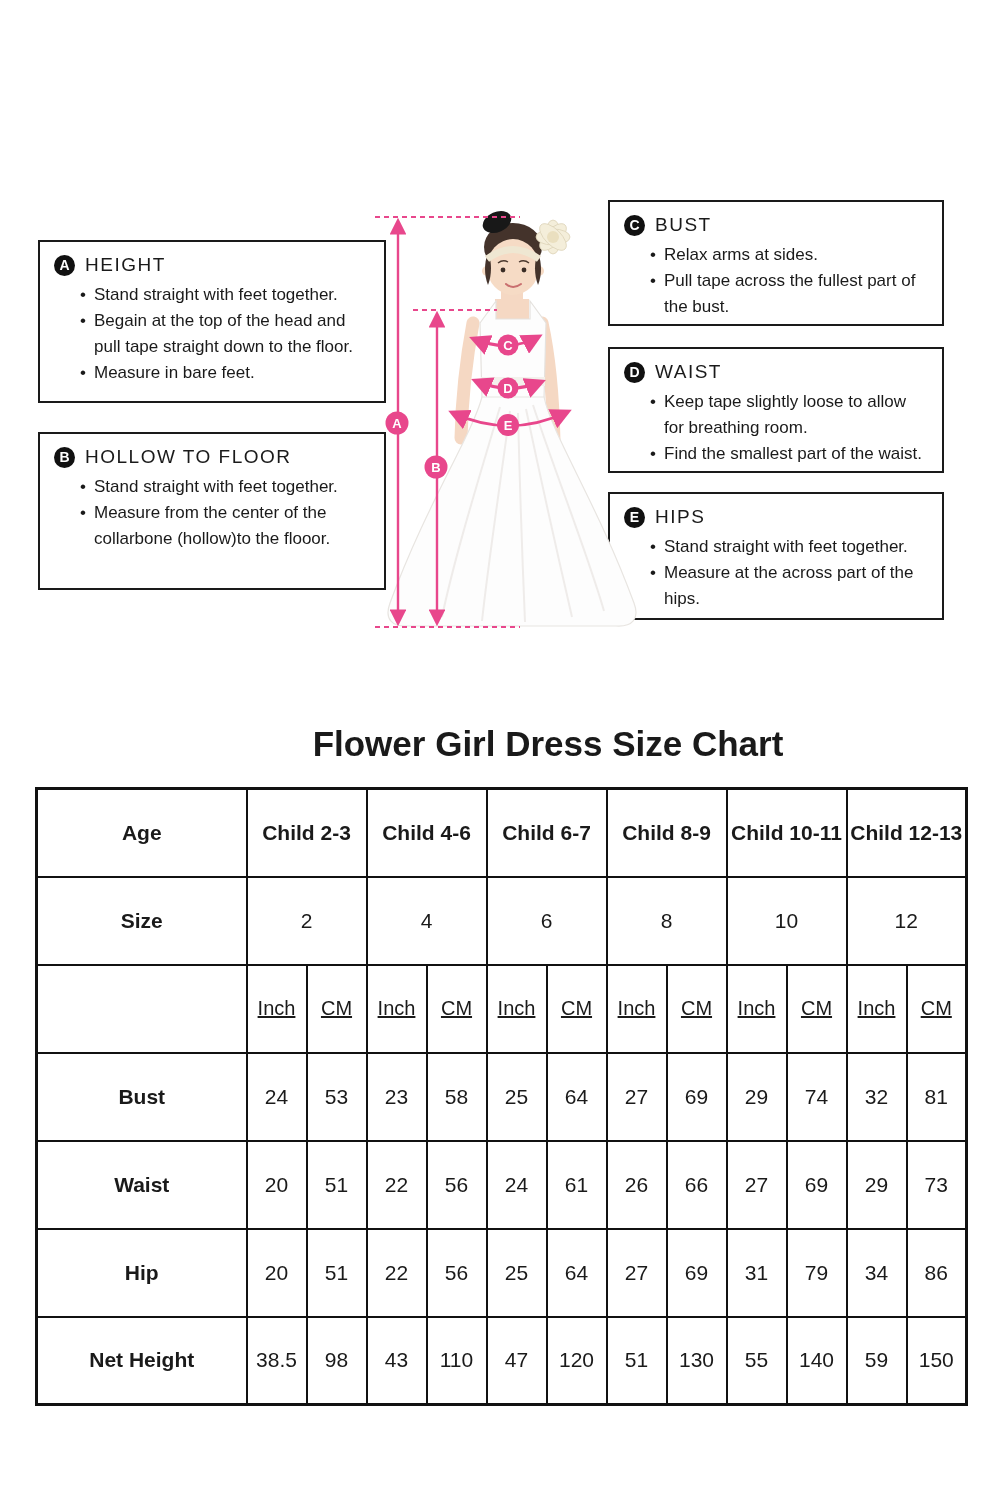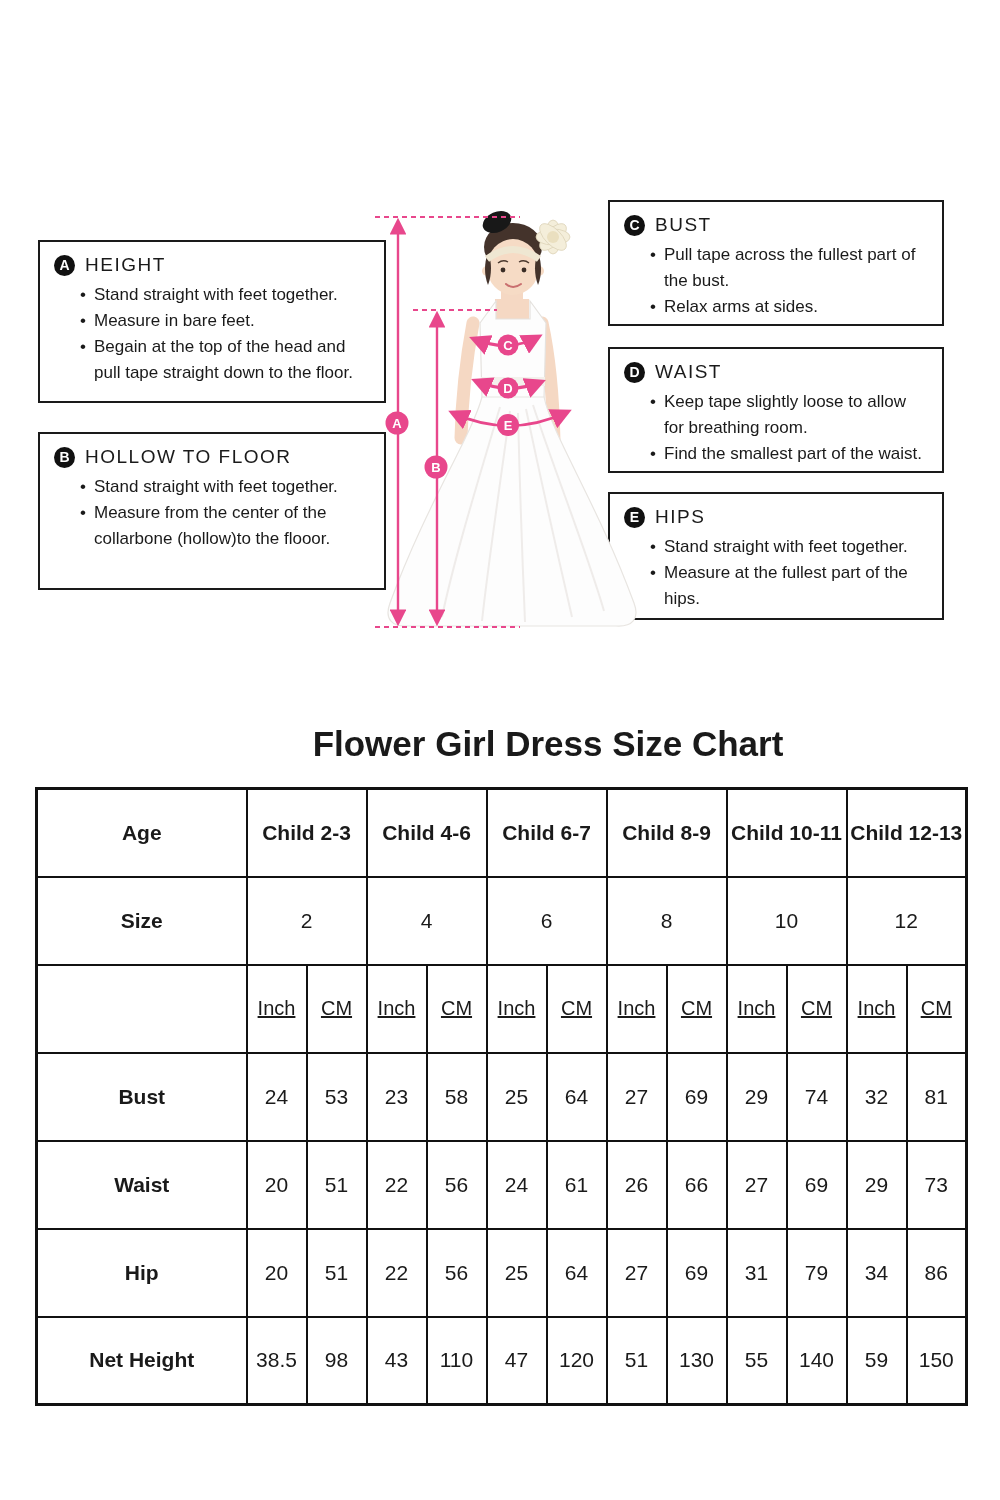--- a/index.html
+++ b/index.html
@@ -49,58 +49,58 @@
 <body>
 
 <div class="page">
 
   <div class="instr-box box-a">
     <div class="box-head">
       <span class="badge">A</span>
       <span class="box-title">HEIGHT</span>
     </div>
     <div class="bullet">Stand straight with feet together.</div>
+    <div class="bullet">Begain at the top of the head and pull tape straight down to the floor.</div>
     <div class="bullet">Measure in bare feet.</div>
-    <div class="bullet">Begain at the top of the head and pull tape straight down to the floor.</div>
   </div>
 
   <div class="instr-box box-b">
     <div class="box-head">
       <span class="badge">B</span>
       <span class="box-title">HOLLOW TO FLOOR</span>
     </div>
     <div class="bullet">Stand straight with feet together.</div>
     <div class="bullet">Measure from the center of the collarbone (hollow)to the flooor.</div>
   </div>
 
   <div class="instr-box box-c">
     <div class="box-head">
       <span class="badge">C</span>
       <span class="box-title">BUST</span>
     </div>
+    <div class="bullet">Relax arms at sides.</div>
     <div class="bullet">Pull tape across the fullest part of the bust.</div>
-    <div class="bullet">Relax arms at sides.</div>
   </div>
 
   <div class="instr-box box-d">
     <div class="box-head">
       <span class="badge">D</span>
       <span class="box-title">WAIST</span>
     </div>
     <div class="bullet">Keep tape slightly loose to allow for breathing room.</div>
     <div class="bullet">Find the smallest part of the waist.</div>
   </div>
 
   <div class="instr-box box-e">
     <div class="box-head">
       <span class="badge">E</span>
       <span class="box-title">HIPS</span>
     </div>
     <div class="bullet">Stand straight with feet together.</div>
-    <div class="bullet">Measure at the fullest part of the hips.</div>
+    <div class="bullet">Measure at the across part of the hips.</div>
   </div>
 
   <svg class="figure-svg" viewBox="0 0 290 480">
     <defs>
       <marker id="ah" viewBox="0 0 8 8" markerWidth="7" markerHeight="7" refX="6" refY="4" orient="auto-start-reverse">
         <path d="M0,0 L8,4 L0,8 Z" fill="#e8478c"></path>
       </marker>
     </defs>
 
     <g>

